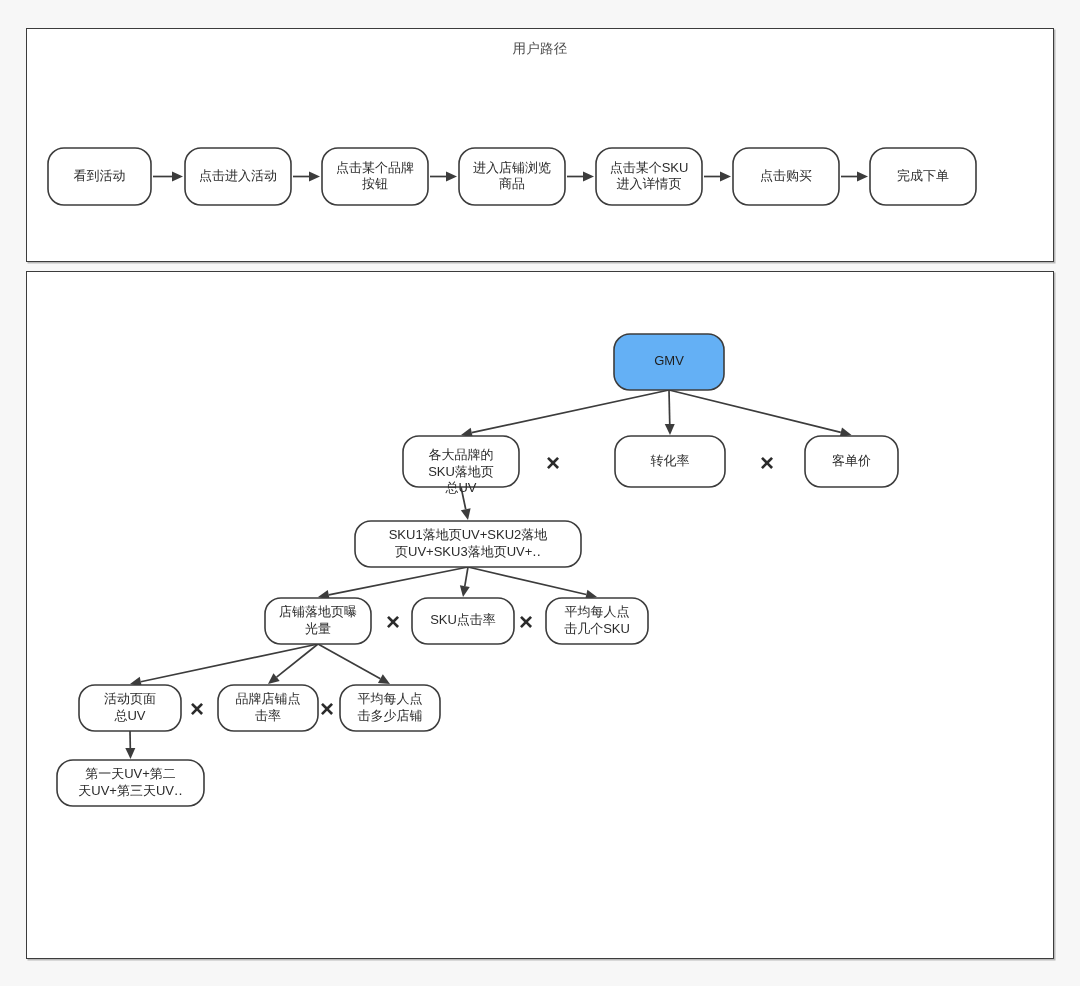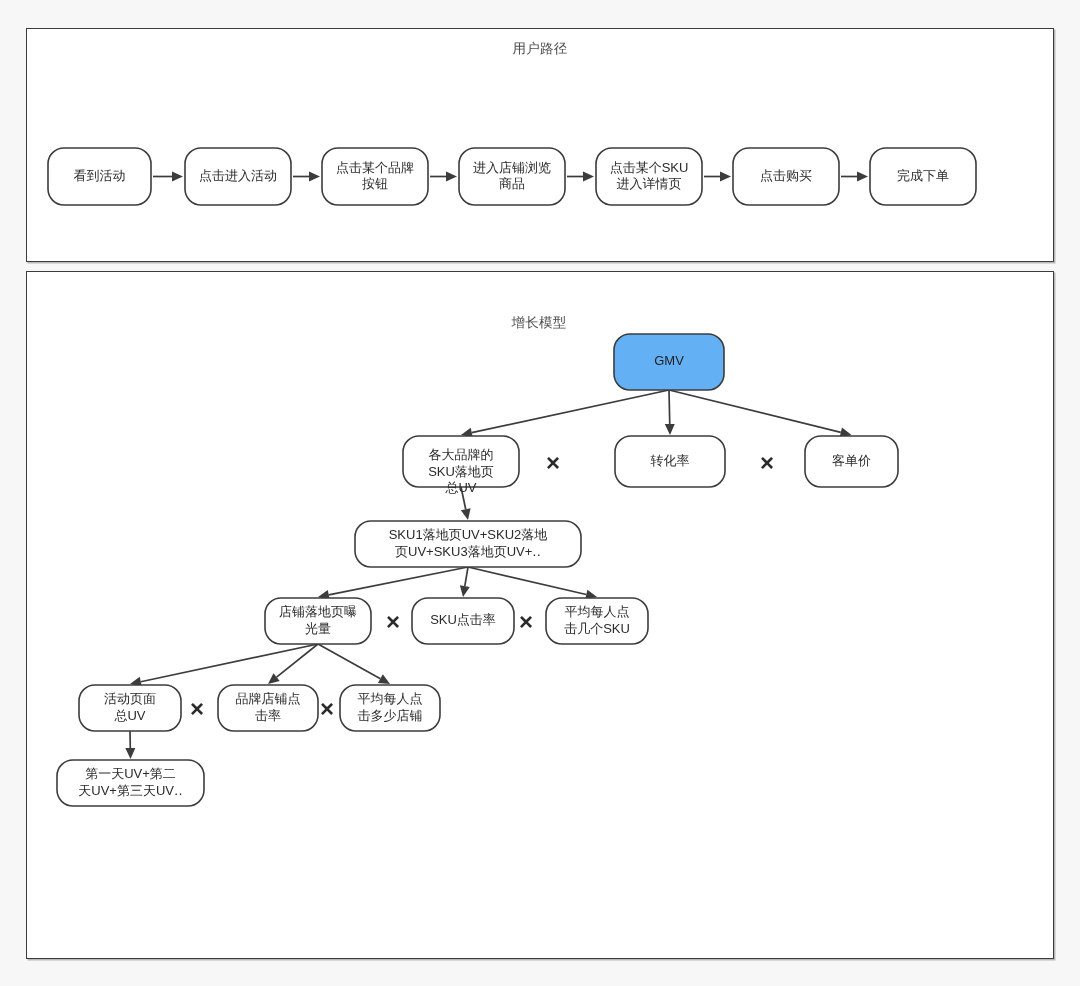--- a/index.html
+++ b/index.html
@@ -81,21 +81,20 @@
 </head>
 <body>
 
 <div id="canvas">
 
   <div class="panel" id="panel-user-path"></div>
   <div class="panel" id="panel-growth-model"></div>
 
   <div class="panel-title" id="title-user-path">用户路径</div>
 
-  <div class="panel-title" id="title-growth-model">增长模型</div>
 
   <svg class="layer" id="diagram-svg" viewBox="0 0 1080 986">
     <g id="layer-edges">
         <g>
           <line x1="153" y1="176.5" x2="172" y2="176.5" class="edge"></line>
           <polygon points="183,176.5 172,181.5 172,171.5" class="arrow-head"></polygon>
         </g>
         <g>
           <line x1="293" y1="176.5" x2="309" y2="176.5" class="edge"></line>
           <polygon points="320,176.5 309,181.5 309,171.5" class="arrow-head"></polygon>

